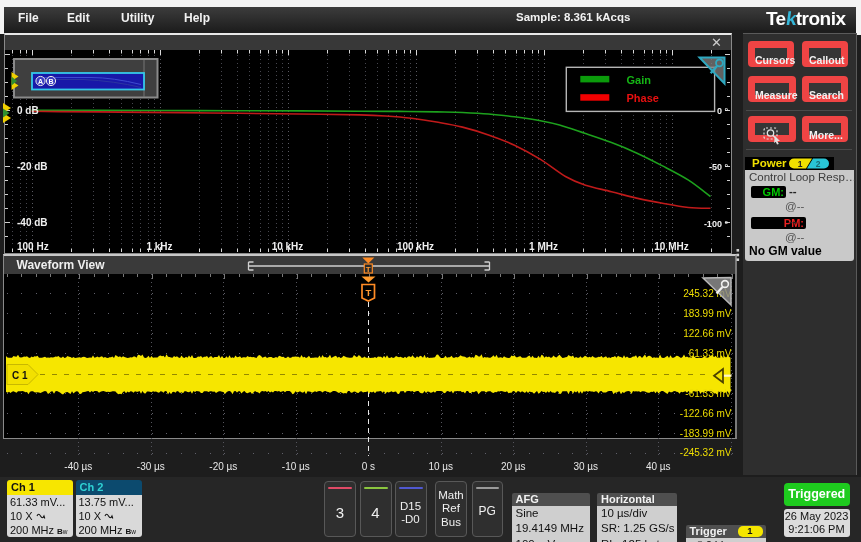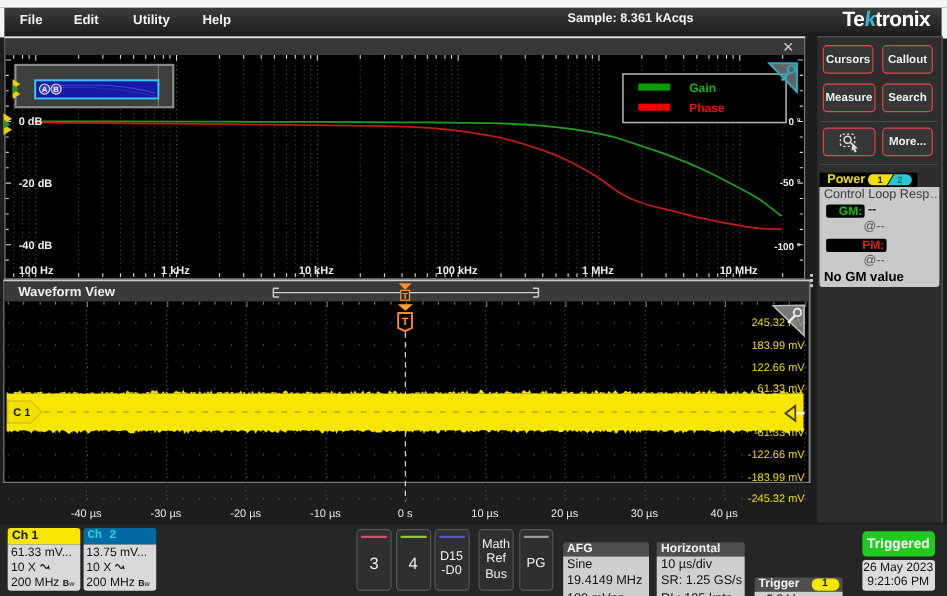--- a/index.html
+++ b/index.html
@@ -15,21 +15,21 @@
 #plotwin{position:absolute;left:4px;top:32.5px;width:728px;height:221px;background:#000;border-left:1.5px solid #8a8a8a;border-right:1.5px solid #8a8a8a;border-top:2px solid #e8e8e8;border-bottom:1.5px solid #8a8a8a;box-sizing:border-box;}
 #plottitle{position:absolute;left:0;top:0;width:100%;height:15.5px;background:#383838;color:#efefef;font-size:11.5px;font-weight:bold;}
 #plottitle .t{position:absolute;left:11px;top:1px;}
 #plottitle .x{position:absolute;right:9px;top:0px;font-size:13px;font-weight:normal;color:#ccc;}
 
 #wavewin{position:absolute;left:2.5px;top:253.5px;width:734.5px;height:185px;background:#000;border-left:1.5px solid #8a8a8a;border-right:2.5px solid #7a7a7a;border-top:2px solid #c8c8c8;border-bottom:1.5px solid #8a8a8a;box-sizing:border-box;}
 #wavetitle{position:absolute;left:0;top:0;width:100%;height:18.5px;background:#3a3a3a;color:#efefef;font-size:12px;font-weight:bold;}
 #wavetitle .t{position:absolute;left:13px;top:2.5px;}
 
 #sidebar{position:absolute;left:743px;top:33px;width:113.5px;height:442px;background:#2e2e2e;border-top:1px solid #5a5a5a;border-right:1px solid #5a5a5a;box-sizing:border-box;}
-.sbtn{position:absolute;background:#363636;border:1px solid #ef4444;border-radius:4px;color:#f0f0f0;font-weight:bold;font-size:10.5px;text-align:center;box-sizing:border-box;}
+.sbtn{position:absolute;background:#363636;border:7px solid #ef4444;border-radius:4px;color:#f0f0f0;font-weight:bold;font-size:10.5px;text-align:center;box-sizing:border-box;}
 .sep{position:absolute;left:3px;width:106px;height:1px;background:#4a4a4a;}
 #powerhdr{position:absolute;left:2px;top:122.5px;width:89px;height:13px;background:#000;}
 #powerhdr .pt{position:absolute;left:7px;top:0px;color:#f0e000;font-weight:bold;font-size:11.5px;}
 #powerbody{position:absolute;left:2px;top:135.5px;width:108.5px;height:91.5px;background:#c9c9c9;color:#222;font-size:11.5px;white-space:nowrap;border-radius:0 0 3px 3px;}
 
 #bottombar{position:absolute;left:0;top:477px;width:861px;height:65px;background:#262626;}
 .badge{position:absolute;width:66px;top:2.5px;height:57.5px;}
 .badge .hdr{position:absolute;left:0;top:0;width:100%;height:15px;font-size:11px;font-weight:bold;border-radius:3px 3px 0 0;box-sizing:border-box;padding:1px 0 0 4px;}
 .badge .bdy{position:absolute;left:0;top:15px;width:100%;height:42.5px;background:#d9d9d9;color:#111;font-size:11px;border-radius:0 0 3px 3px;line-height:14px;padding:0px 0 0 3px;box-sizing:border-box;white-space:nowrap;}
 .cbtn{position:absolute;top:3.5px;height:56px;background:#2f2f2f;border:1px solid #585858;border-radius:4px;box-sizing:border-box;color:#f0f0f0;text-align:center;}
@@ -441,21 +441,21 @@
 </div>
 
 <div id="bottombar">
   <div class="badge" style="left:7px;border-radius:10px;">
     <div class="hdr" style="background:#f7e600;color:#111;">Ch 1</div>
     <div class="bdy">61.33 mV...<br>10 X <svg width="11" height="8" viewBox="0 0 11 8">
           <path d="M1 4 Q2.5 0.5 4.5 4 T8 4 L8.8 6.5" fill="none" stroke="#111" stroke-width="1.1"></path>
         </svg><br>200 MHz <span style="font-size:8px;font-weight:bold;">B</span><span style="font-size:6.5px;">w</span></div>
   </div>
   <div class="badge" style="left:75.5px;">
-    <div class="hdr" style="background:#0369a1;color:#2fd2d4;font-family:Liberation Mono, monospace;">Ch 2</div>
+    <div class="hdr" style="background:#0c4a6e;color:#2fd2d4;">Ch 2</div>
     <div class="bdy">13.75 mV...<br>10 X <svg width="11" height="8" viewBox="0 0 11 8">
           <path d="M1 4 Q2.5 0.5 4.5 4 T8 4 L8.8 6.5" fill="none" stroke="#111" stroke-width="1.1"></path>
         </svg><br>200 MHz <span style="font-size:8px;font-weight:bold;">B</span><span style="font-size:6.5px;">w</span></div>
   </div>
   <div class="cbtn" style="left:324px;width:32px;">
       <div class="line" style="background:#e04a66;"></div>
       <div style="margin-top:22px;font-size:15px;">3</div>
     </div>
   <div class="cbtn" style="left:359.5px;width:32px;">
       <div class="line" style="background:#8bc63f;"></div>

